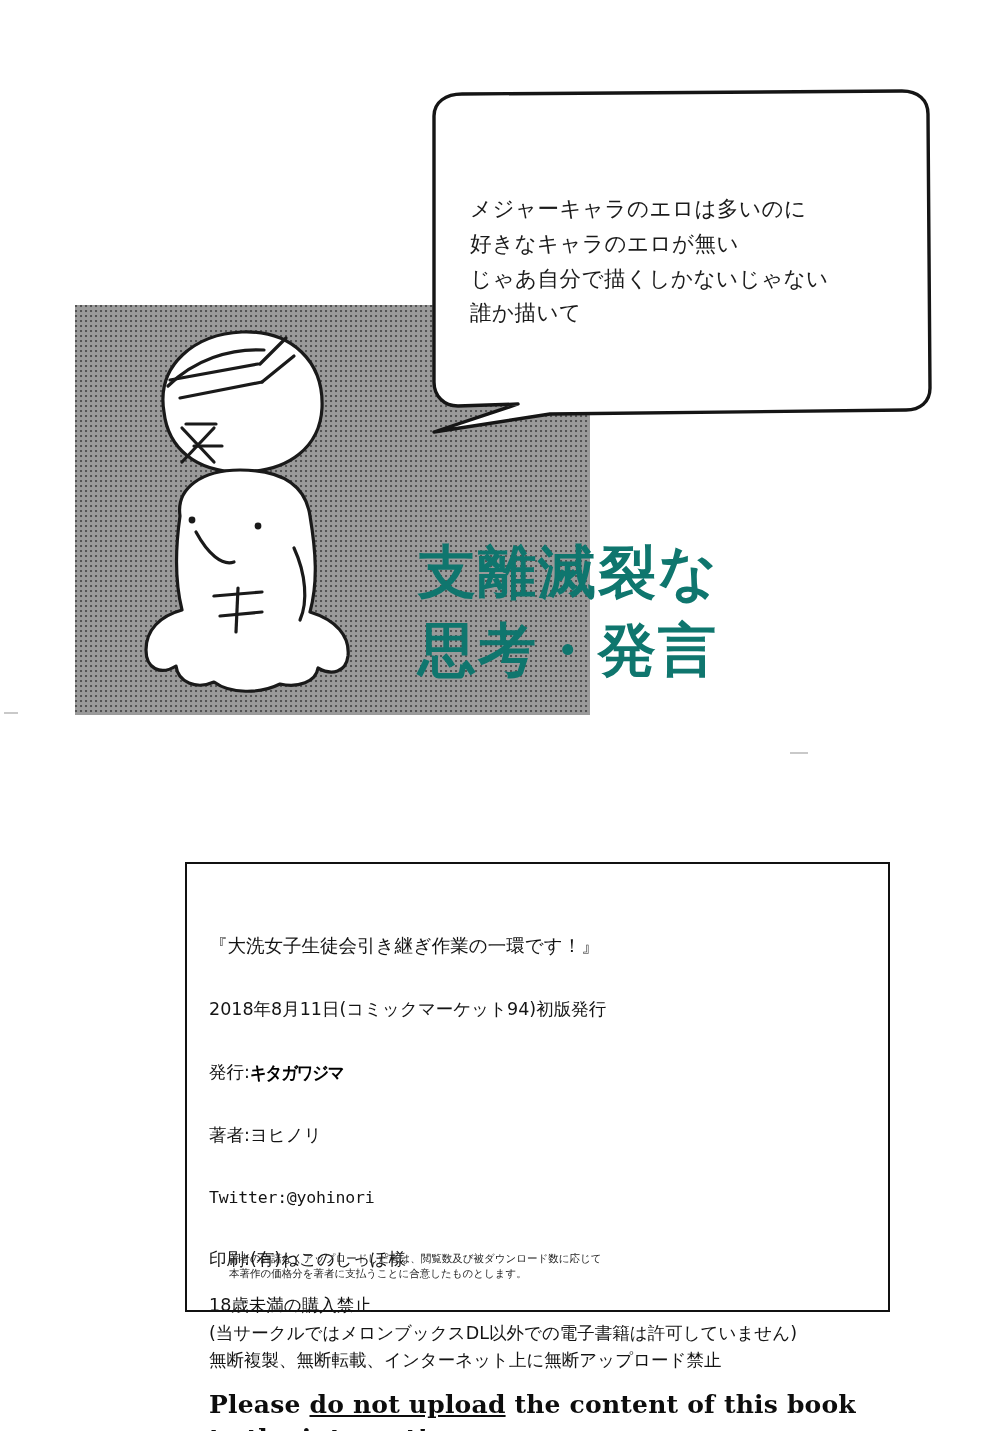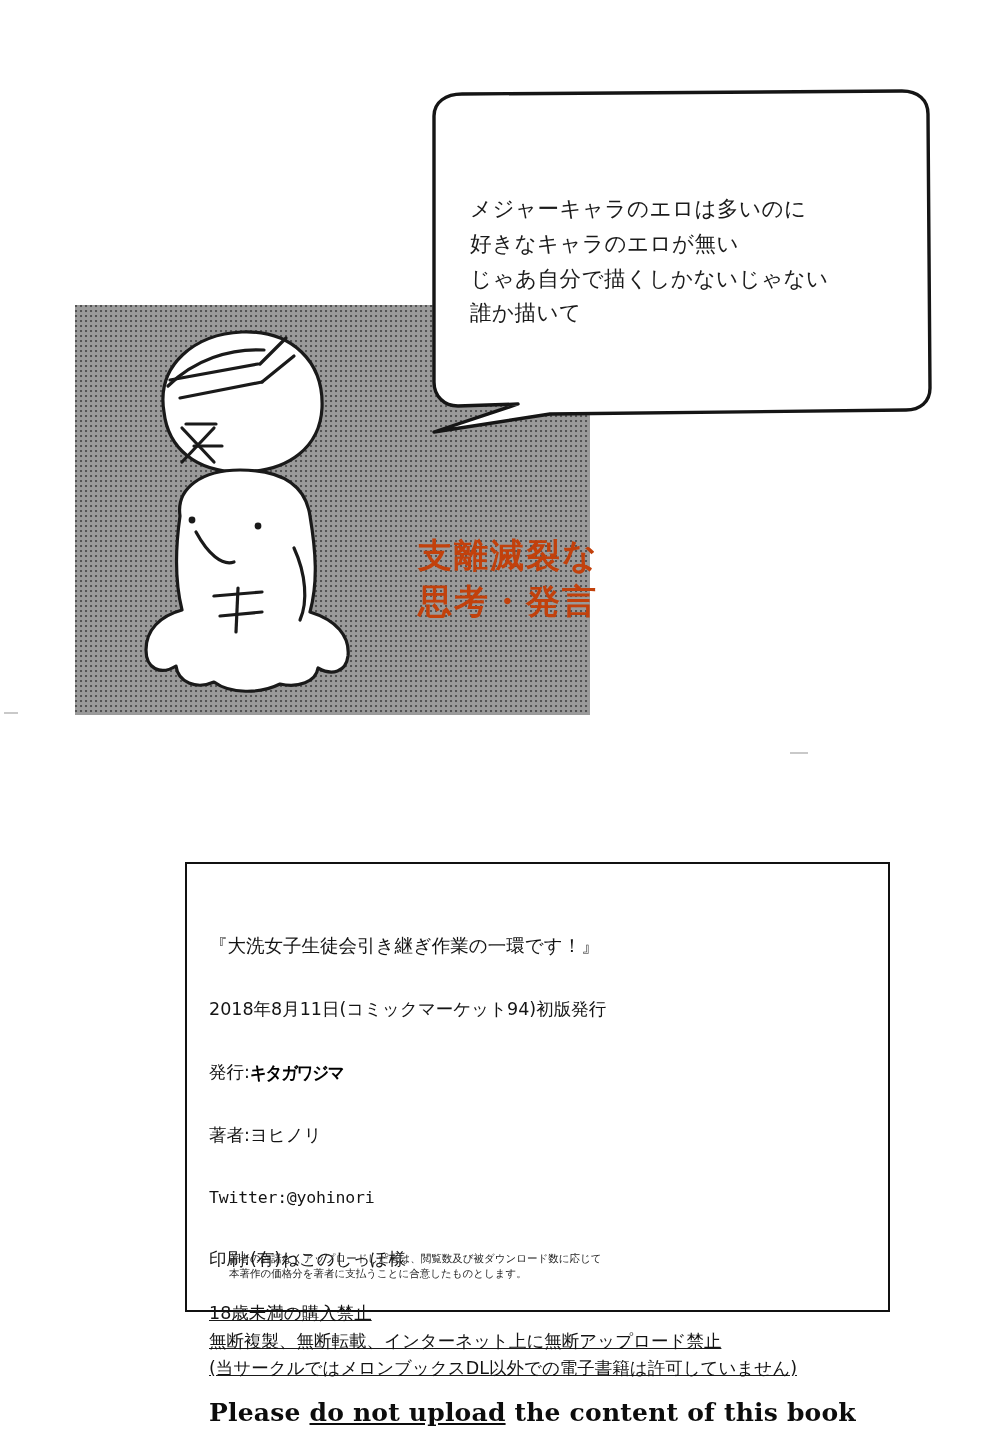--- a/index.html
+++ b/index.html
@@ -70,24 +70,24 @@
     white-space: pre-line;
   }
 
   
   #caption {
     position: absolute;
     left: 418px;
     top: 533px;
     font-family: "DejaVu Sans", sans-serif;
     font-weight: bold;
-    font-size: 34px;
+    font-size: 58px;
     line-height: 1.35;
     letter-spacing: 2px;
-    color: #c2410c;
+    color: #0f766e;
     white-space: pre-line;
   }
 
   
   #character {
     position: absolute;
     left: 110px;
     top: 320px;
     width: 360px;
     height: 380px;
@@ -143,22 +143,21 @@
     font-family: "DejaVu Sans", sans-serif;
     font-weight: bold;
     font-size: 18px;
     letter-spacing: -1.5px;
     transform: scaleX(0.92);
     transform-origin: left center;
     display: inline-block;
     color: #000;
   }
   #notice-block {
-    margin-top: 28px;
-    text-decoration: underline;
+    margin-top: 20px;
   }
   .notice-line {
     font-family: "DejaVu Sans", sans-serif;
     font-size: 17.5px;
     line-height: 1.56;
     color: #141414;
     white-space: pre;
   }
 
   #english-warning {
@@ -252,22 +251,22 @@
     <div class="colo-line row-inline">
       <span>発行:</span><span id="publisher-logo">キタガワジマ</span>
     </div>
 
     <div class="colo-line">著者:ヨヒノリ</div>
     <div class="colo-line mono">Twitter:@yohinori</div>
     <div class="colo-line">印刷:(有)ねこのしっぽ様</div>
 
     <div id="notice-block">
       <div class="notice-line">18歳未満の購入禁止</div>
+      <div class="notice-line">(当サークルではメロンブックスDL以外での電子書籍は許可していません)</div>
       <div class="notice-line">無断複製、無断転載、インターネット上に無断アップロード禁止</div>
-      <div class="notice-line">(当サークルではメロンブックスDL以外での電子書籍は許可していません)</div>
     </div>
 
     <div id="english-warning">
       <span>Please </span><u>do not upload</u><span> the content of this book to the internet!</span>
     </div>
   </div>
 
   <div id="fineprint">著者の許諾なくアップロードした者は、閲覧数及び被ダウンロード数に応じて
 本著作の価格分を著者に支払うことに合意したものとします。</div>
 </div>

